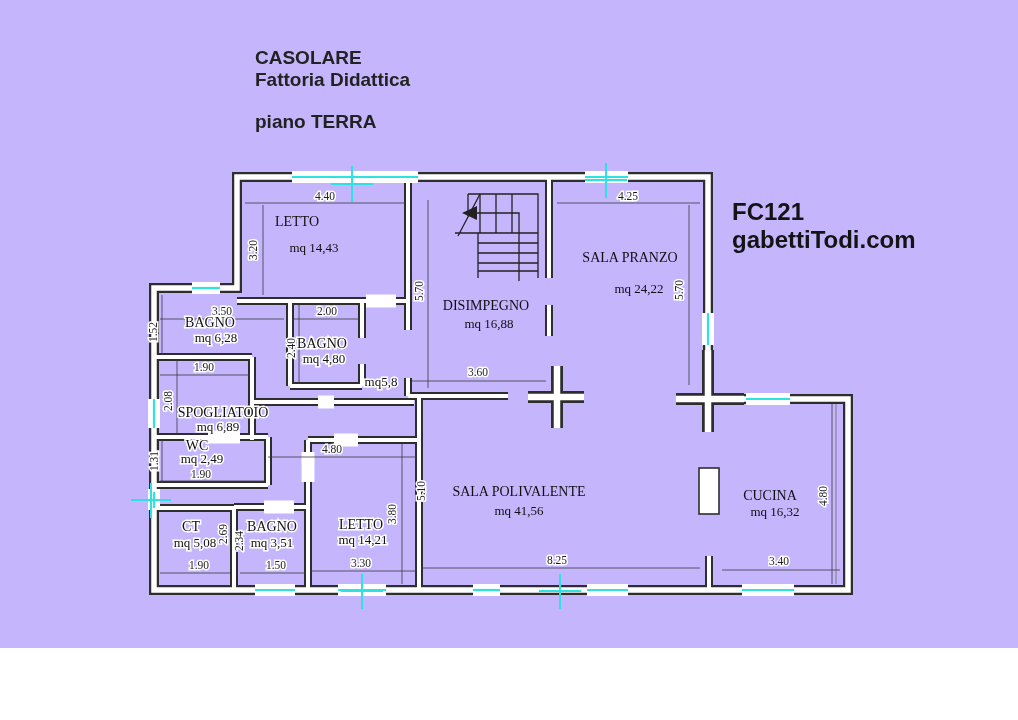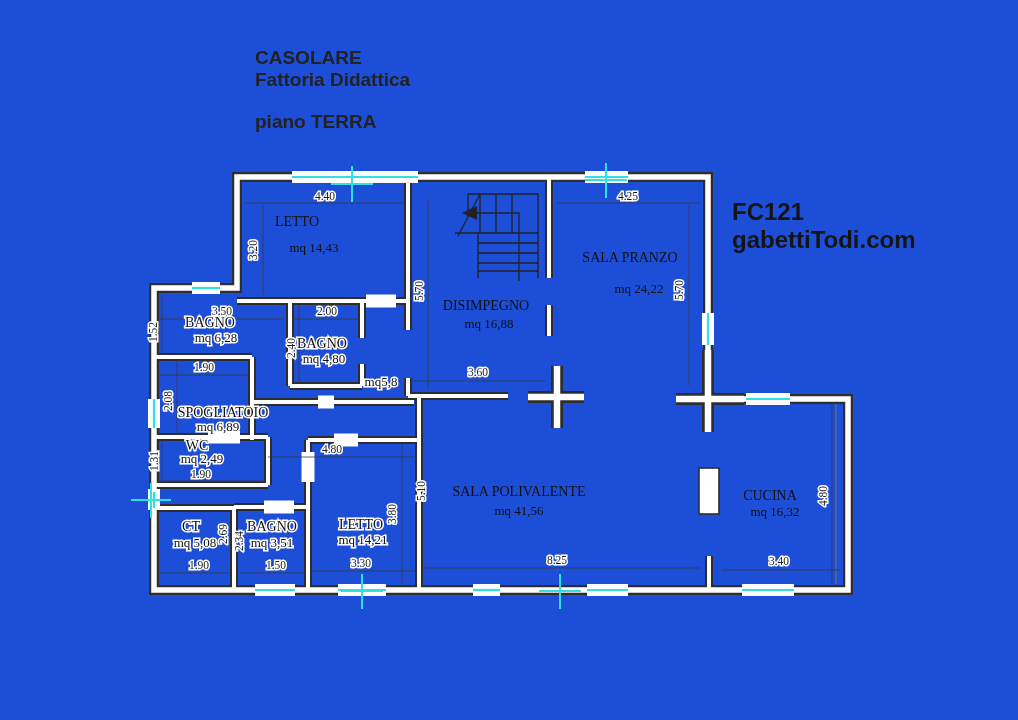--- a/index.html
+++ b/index.html
@@ -1,16 +1,16 @@
 <!DOCTYPE html>
 <html><head>
 <meta charset="utf-8">
 <style>
   html,body{margin:0;padding:0;background:#ffffff;}
-  .stage{position:relative;width:1018px;height:720px;background:#1d4ed8;overflow:hidden;}
+  .stage{position:relative;width:1018px;height:648px;background:#c4b5fd;overflow:hidden;}
   svg{display:block;}
   .hdr{font-family:"Liberation Sans",sans-serif;fill:#222;}
   .hdr-title{font-size:19px;font-weight:600;}
   .hdr-floor{font-size:19px;font-weight:600;}
   .brand{font-family:"Liberation Sans",sans-serif;font-weight:700;font-size:24px;fill:#141414;}
   .room-name{font-family:"Liberation Serif",serif;font-size:14px;fill:#101010;}
   .room-area{font-family:"Liberation Serif",serif;font-size:13px;fill:#101010;}
   .dim{font-family:"Liberation Serif",serif;font-size:11.5px;fill:#1c1c1c;}
   .halo{paint-order:stroke;stroke:#ffffff;stroke-width:3px;}
   .mid{text-anchor:middle;}

